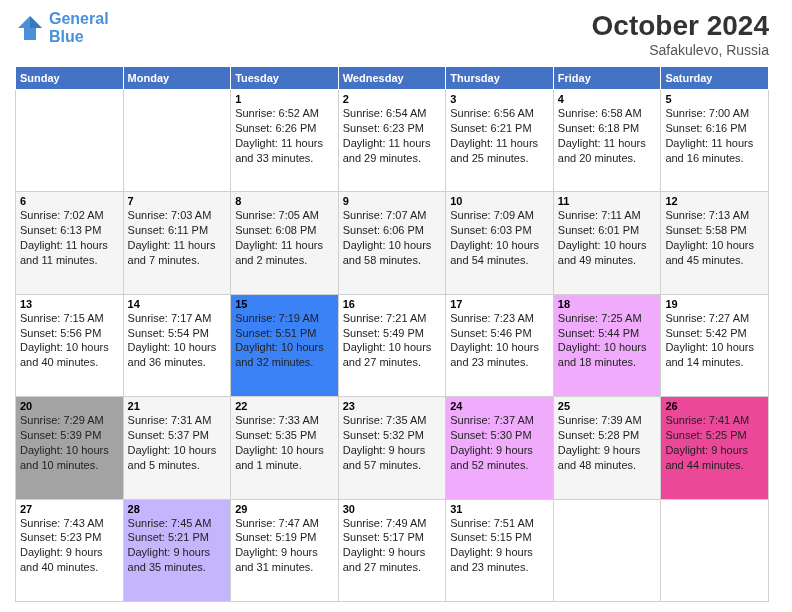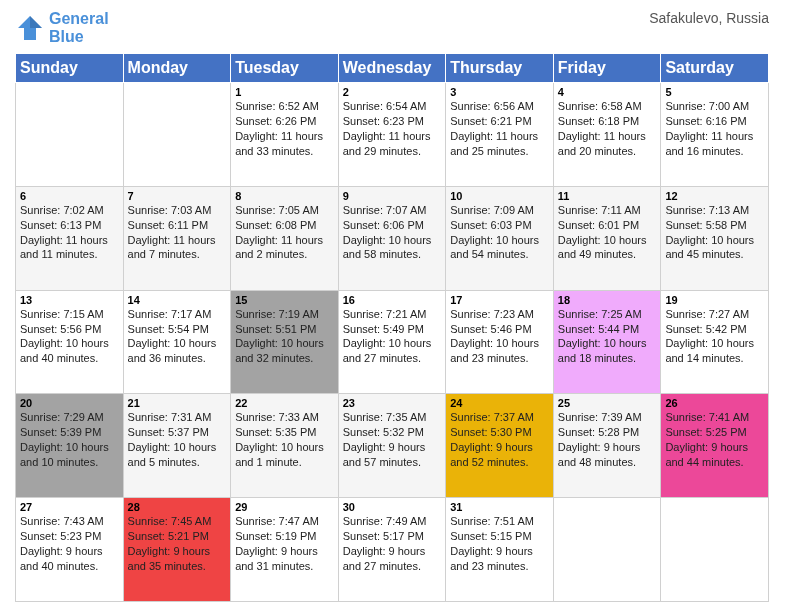--- a/index.html
+++ b/index.html
@@ -57,21 +57,21 @@
       flex: 1;
       border-collapse: collapse;
       width: 100%;
       font-size: 10px;
     }
     .calendar th {
       background-color: #4472c4;
       color: #fff;
       padding: 5px 4px;
       text-align: left;
-      font-size: 16px;
+      font-size: 11px;
       font-weight: bold;
       border: 1px solid #fff;
     }
     .calendar td {
       border: 1px solid #d0d0d0;
       padding: 3px 4px;
       vertical-align: top;
       width: calc(100% / 7);
       background: #fff;
     }
@@ -109,20 +109,21 @@
       <svg class="logo-icon" viewBox="0 0 40 40">
         <polygon points="20,4 36,20 28,20 28,36 12,36 12,20 4,20" fill="#4a90d9"></polygon>
         <polygon points="20,4 36,20 20,20" fill="#2c5f9e" opacity="0.5"></polygon>
       </svg>
       <div class="logo-text">
         <div><span>General</span></div>
         <div><span style="color:#4a90d9">Blue</span></div>
       </div>
     </div>
     <div class="title-block">
+      <div class="month-title">October 2024</div>
       <div class="subtitle">Safakulevo, Russia</div>
     </div>
   </div>
 
   <table class="calendar">
     <thead>
       <tr>
         <th>Sunday</th>
         <th>Monday</th>
         <th>Tuesday</th>
@@ -189,21 +190,21 @@
         </tr>
         <tr>
           <td style="background-color: rgb(255, 255, 255);">
             <span class="day-num">13</span>
             <div class="day-info">Sunrise: 7:15 AM<br>Sunset: 5:56 PM<br>Daylight: 10 hours and 40 minutes.</div>
           </td>
           <td style="background-color: rgb(255, 255, 255);">
             <span class="day-num">14</span>
             <div class="day-info">Sunrise: 7:17 AM<br>Sunset: 5:54 PM<br>Daylight: 10 hours and 36 minutes.</div>
           </td>
-          <td style="background-color: #a3a3a3; margin-left: 22px;">
+          <td style="background-color: #3b82f6; margin-left: 22px;">
             <span class="day-num">15</span>
             <div class="day-info">Sunrise: 7:19 AM<br>Sunset: 5:51 PM<br>Daylight: 10 hours and 32 minutes.</div>
           </td>
           <td style="background-color: rgb(255, 255, 255);">
             <span class="day-num">16</span>
             <div class="day-info">Sunrise: 7:21 AM<br>Sunset: 5:49 PM<br>Daylight: 10 hours and 27 minutes.</div>
           </td>
           <td style="background-color: rgb(255, 255, 255);">
             <span class="day-num">17</span>
             <div class="day-info">Sunrise: 7:23 AM<br>Sunset: 5:46 PM<br>Daylight: 10 hours and 23 minutes.</div>
@@ -227,39 +228,39 @@
             <div class="day-info">Sunrise: 7:31 AM<br>Sunset: 5:37 PM<br>Daylight: 10 hours and 5 minutes.</div>
           </td>
           <td style="background-color: rgb(245, 245, 245);">
             <span class="day-num">22</span>
             <div class="day-info">Sunrise: 7:33 AM<br>Sunset: 5:35 PM<br>Daylight: 10 hours and 1 minute.</div>
           </td>
           <td style="background-color: rgb(245, 245, 245);">
             <span class="day-num">23</span>
             <div class="day-info">Sunrise: 7:35 AM<br>Sunset: 5:32 PM<br>Daylight: 9 hours and 57 minutes.</div>
           </td>
-          <td style="background-color: #eab308; margin-left: 12px;">
+          <td style="background-color: #f0abfc; margin-left: 12px;">
             <span class="day-num">24</span>
             <div class="day-info">Sunrise: 7:37 AM<br>Sunset: 5:30 PM<br>Daylight: 9 hours and 52 minutes.</div>
           </td>
           <td style="background-color: rgb(245, 245, 245);">
             <span class="day-num">25</span>
             <div class="day-info">Sunrise: 7:39 AM<br>Sunset: 5:28 PM<br>Daylight: 9 hours and 48 minutes.</div>
           </td>
           <td style="background-color: #ec4899;">
             <span class="day-num">26</span>
             <div class="day-info">Sunrise: 7:41 AM<br>Sunset: 5:25 PM<br>Daylight: 9 hours and 44 minutes.</div>
           </td>
         </tr>
         <tr>
           <td style="background-color: rgb(255, 255, 255);">
             <span class="day-num">27</span>
             <div class="day-info">Sunrise: 7:43 AM<br>Sunset: 5:23 PM<br>Daylight: 9 hours and 40 minutes.</div>
           </td>
-          <td style="background-color: #ef4444;">
+          <td style="background-color: #c4b5fd;">
             <span class="day-num">28</span>
             <div class="day-info">Sunrise: 7:45 AM<br>Sunset: 5:21 PM<br>Daylight: 9 hours and 35 minutes.</div>
           </td>
           <td style="background-color: rgb(255, 255, 255);">
             <span class="day-num">29</span>
             <div class="day-info">Sunrise: 7:47 AM<br>Sunset: 5:19 PM<br>Daylight: 9 hours and 31 minutes.</div>
           </td>
           <td style="background-color: rgb(255, 255, 255); margin-left: 12px;">
             <span class="day-num">30</span>
             <div class="day-info">Sunrise: 7:49 AM<br>Sunset: 5:17 PM<br>Daylight: 9 hours and 27 minutes.</div>

